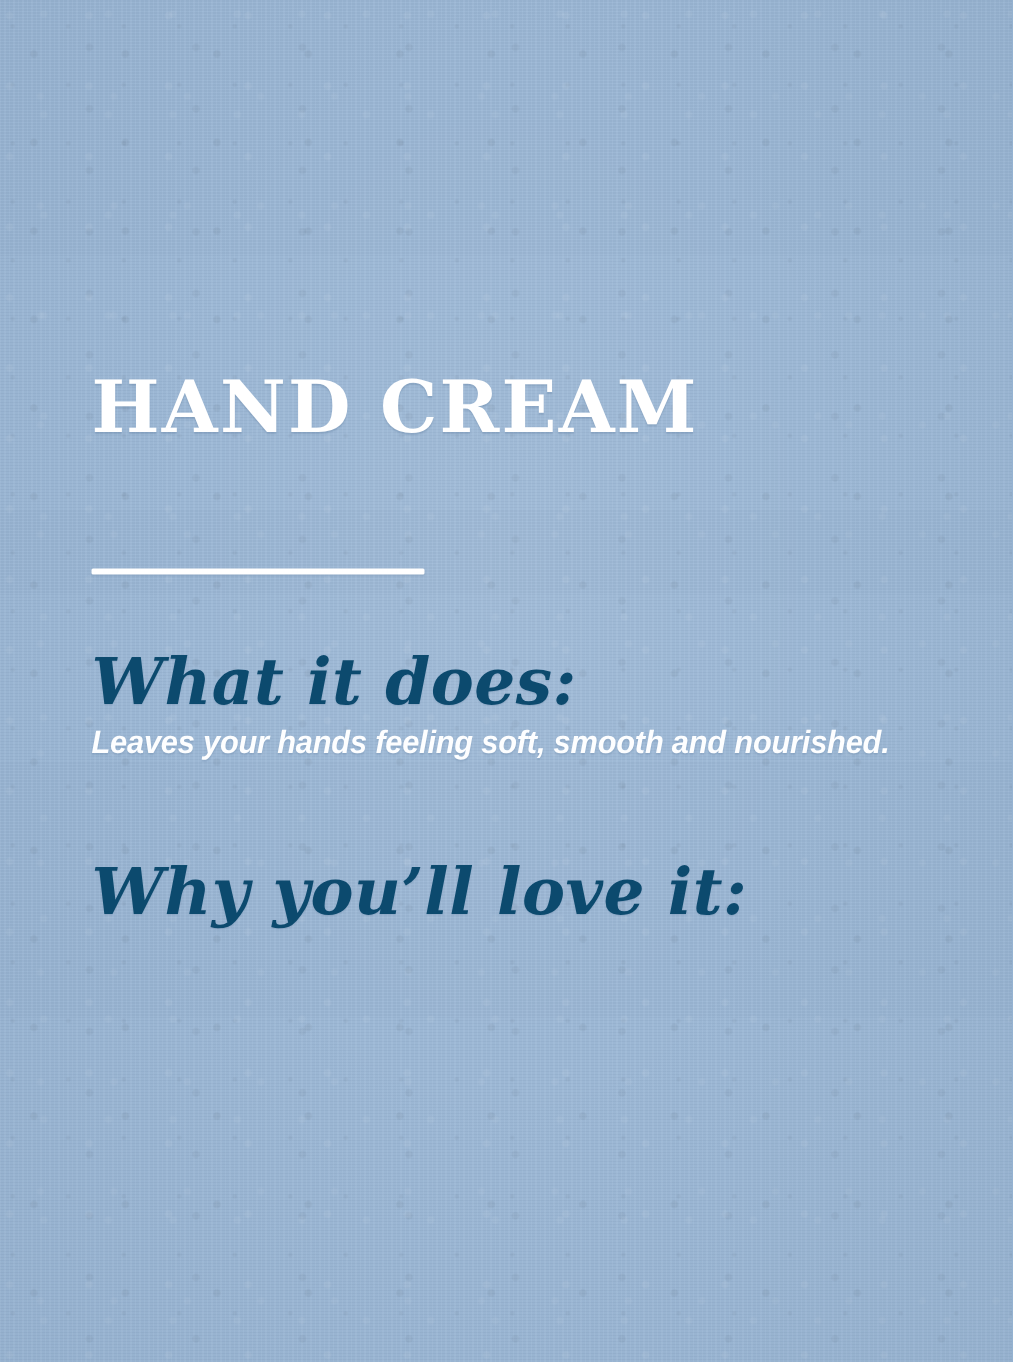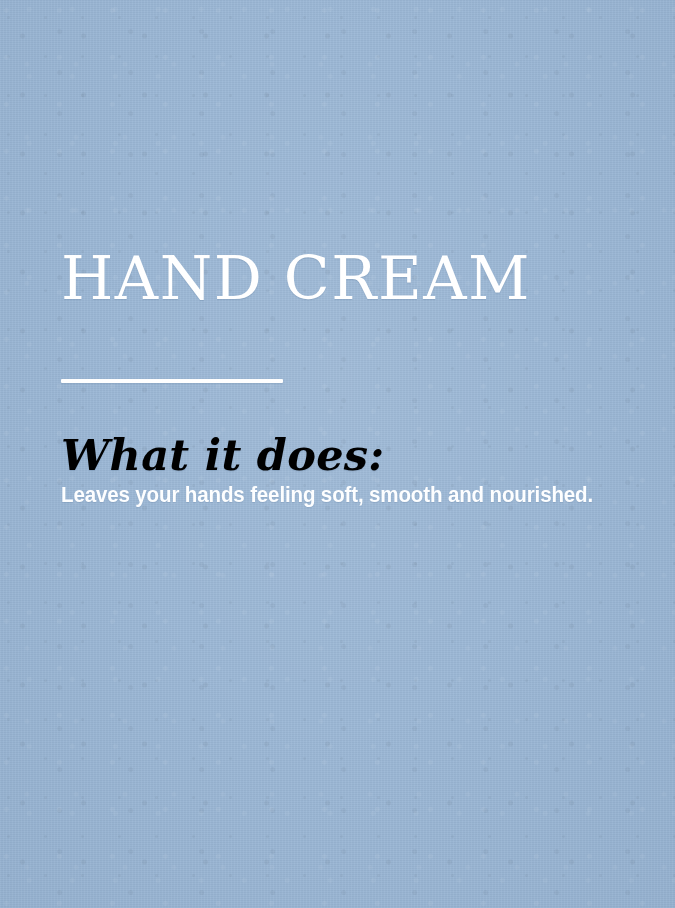--- a/index.html
+++ b/index.html
@@ -63,22 +63,22 @@
     inset: 0;
     z-index: 3;
   }
 
   .title {
     position: absolute;
     left: 61px;
     top: 248px;
     margin: 0;
     font-family: "DejaVu Serif", "Liberation Serif", serif;
-    font-weight: 400;
-    font-size: 60px;
+    font-weight: 700;
+    font-size: 48px;
     line-height: 1;
     letter-spacing: 1.5px;
     color: #ffffff;
     white-space: nowrap;
     text-shadow: 0 1px 1px rgba(70,100,135,0.22);
   }
 
   .rule {
     position: absolute;
     left: 61px;
@@ -98,30 +98,31 @@
   .section.s1 { top: 432px; }
   .section.s2 { top: 572px; }
 
   .subhead {
     margin: 0 0 4px 0;
     font-family: "DejaVu Serif", "Liberation Serif", serif;
     font-style: italic;
     font-weight: 700;
     font-size: 43px;
     line-height: 1.08;
-    color: #000000;
+    color: #0c4a6e;
     letter-spacing: 0.3px;
     white-space: nowrap;
     text-shadow: 0 1px 1px rgba(70,100,135,0.2);
   }
 
   .bullets {
     margin: 0;
     padding: 0;
     list-style: none;
+    font-style: italic;
   }
   .bullet {
     margin: 0;
     padding: 0;
     font-family: "Liberation Sans", sans-serif;
     font-weight: 700;
     font-size: 21.5px;
     line-height: 1.28;
     letter-spacing: -0.15px;
     color: #fdfeff;
@@ -151,16 +152,17 @@
     <div class="rule"></div>
 
     <div class="section s1">
       <h2 class="subhead">What it does:</h2>
       <ul class="bullets">
         <li class="bullet">Leaves your hands feeling soft, smooth and nourished.</li>
       </ul>
     </div>
 
     <div class="section s2">
+      <h2 class="subhead">Why you’ll love it:</h2>
     </div>
 
   </div>
 </div>
 
 </body></html>

